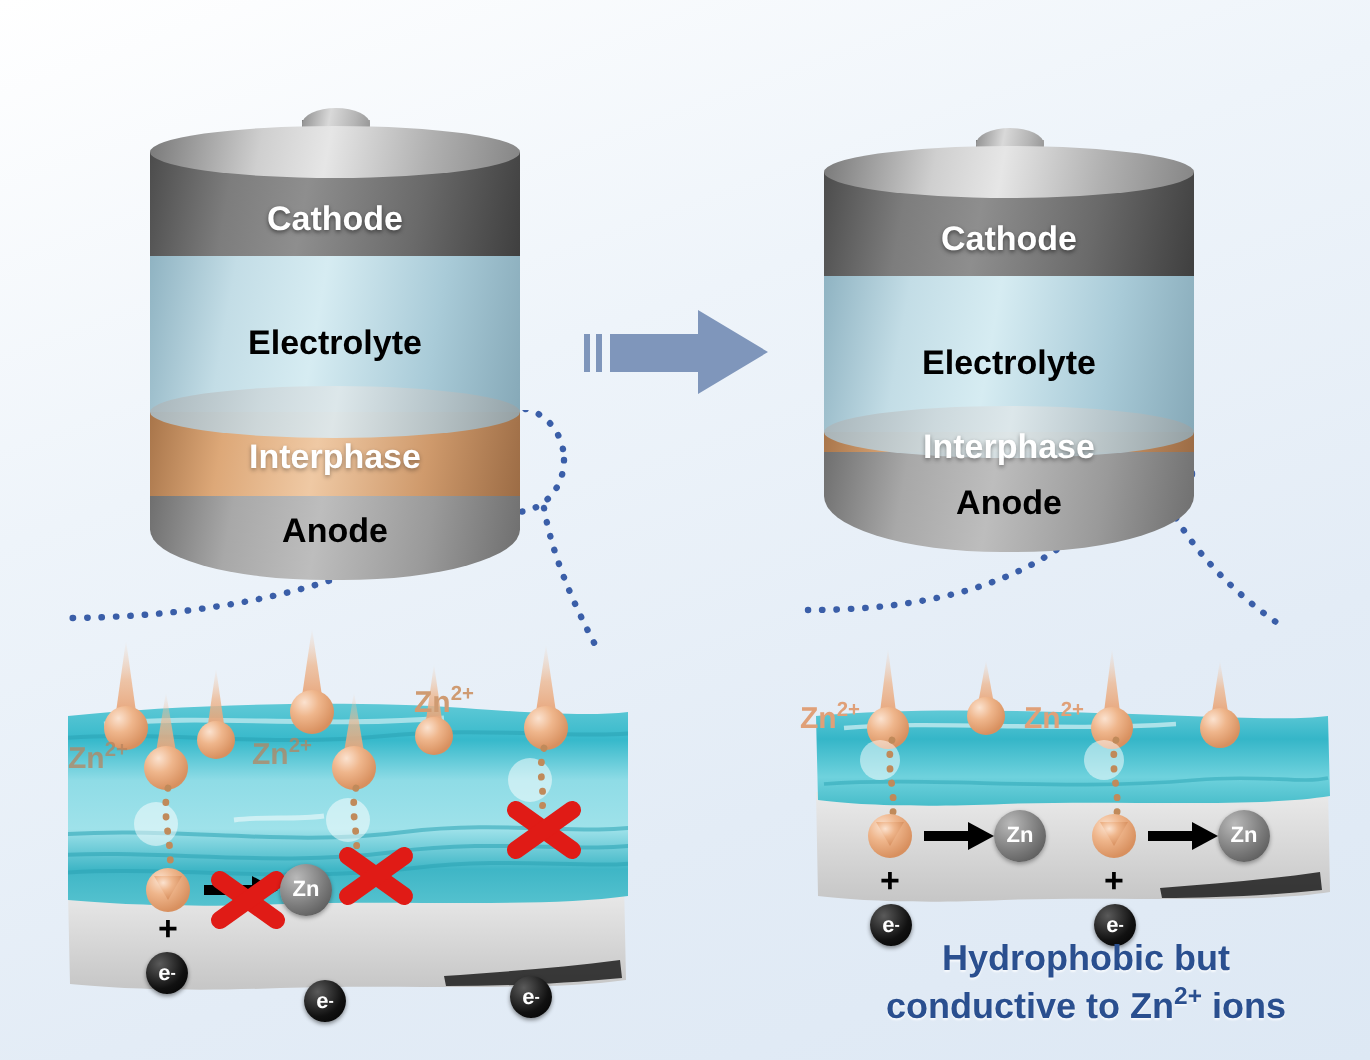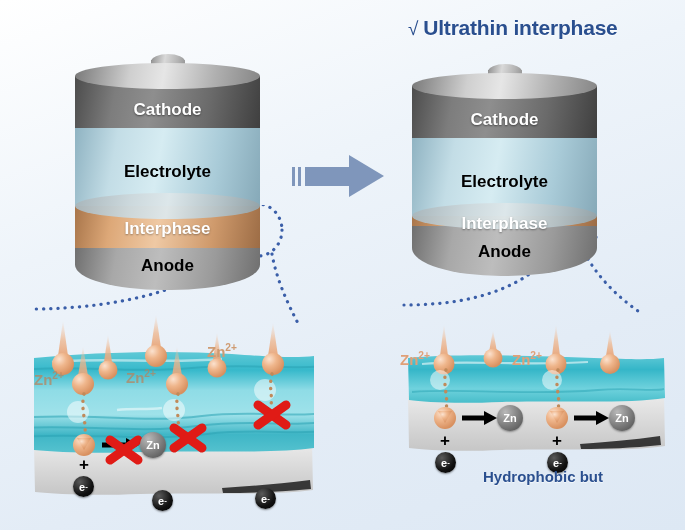--- a/index.html
+++ b/index.html
@@ -57,21 +57,21 @@
   .panel svg{display:block;}
 
   .ionlabel{
     position:absolute;font-weight:bold;white-space:nowrap;
     font-family:"Liberation Sans",sans-serif;
   }
   .ionlabel sup{font-size:.68em;vertical-align:super;}
 
   .caption{
     position:absolute;text-align:center;
-    font-size:15px;font-weight:bold;color:#2a4f8f;line-height:1.25;
+    font-size:18px;font-weight:bold;color:#2a4f8f;line-height:1.25;
     text-shadow:0 1px 1px rgba(255,255,255,.75);
   }
   .caption sup{font-size:.68em;vertical-align:super;}
 
   .eminus{
     position:absolute;width:21px;height:21px;border-radius:50%;
     background:radial-gradient(circle at 33% 28%,#5a5a5a,#111 60%,#000 100%);
     color:#fff;font-size:11px;font-weight:bold;
     display:flex;align-items:center;justify-content:center;
     box-shadow:0 1px 2px rgba(0,0,0,.45);
@@ -84,23 +84,20 @@
     color:#fff;font-size:11px;font-weight:bold;
     display:flex;align-items:center;justify-content:center;
     box-shadow:0 1px 2px rgba(0,0,0,.35);
   }
 </style>
 </head>
 <body>
 
 <div class="stage">
 
-  <div class="title" id="title-right">
-    <span class="mark">√</span><span>Ultrathin interphase</span>
-  </div>
 
   <div class="battery" id="bat-left" style="left:75px;top:62px;width:185px;height:222px;">
     <div class="nub-side"></div>
     <div class="nub"></div>
 
     <div class="seg" style="top:14px;height:52px;z-index:6;">
       <div class="seg-face" style="background:linear-gradient(100deg,#4c4c4c 0%,#7d7d7d 22%,#8e8e8e 42%,#6a6a6a 72%,#3f3f3f 100%);"></div>
       <div class="ellipse-top" style="background:linear-gradient(100deg,#787878,#cfcfcf 30%,#e6e6e6 48%,#b0b0b0 75%,#858585);z-index:7;"></div>
       <div class="lbl" style="top:24px;font-size:17px;color:#fff;text-shadow:0 1px 2px rgba(0,0,0,.5);">Cathode</div>
     </div>
@@ -390,15 +387,16 @@
     <div class="znball" style="left:211px;top:93px;">Zn</div>
 
     <div class="plus" style="left:42px;top:120px;">+</div>
     <div class="plus" style="left:154px;top:120px;">+</div>
     <div class="eminus" style="left:37px;top:140px;">e<sup>-</sup></div>
     <div class="eminus" style="left:149px;top:140px;">e<sup>-</sup></div>
   </div>
 
   <div class="caption" style="left:418px;top:468px;width:250px;">
     <div>Hydrophobic but</div>
+    <div><span>conductive to Zn</span><sup>2+</sup><span> ions</span></div>
   </div>
 
 </div>
 
 </body></html>

